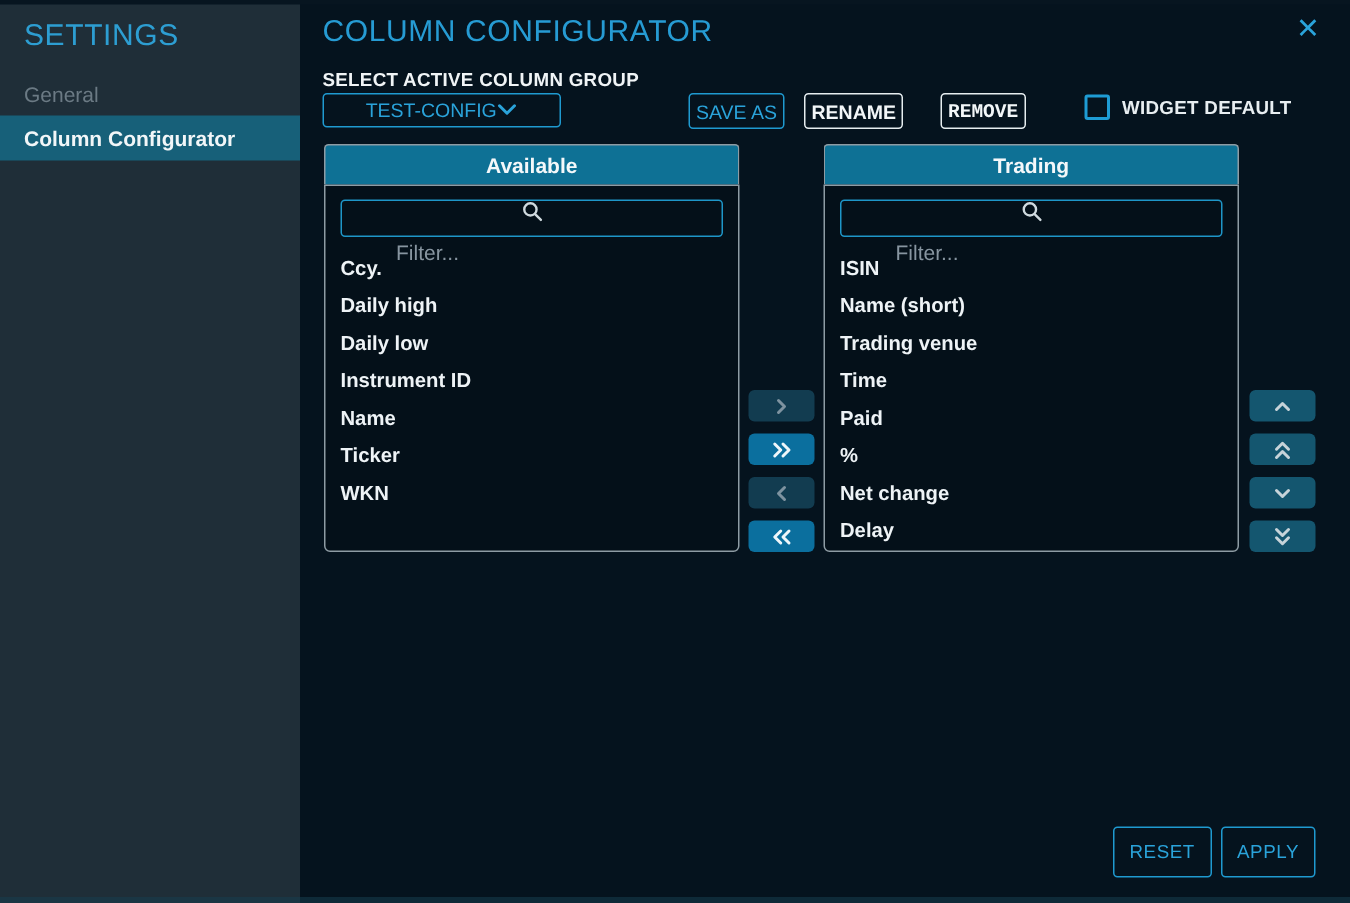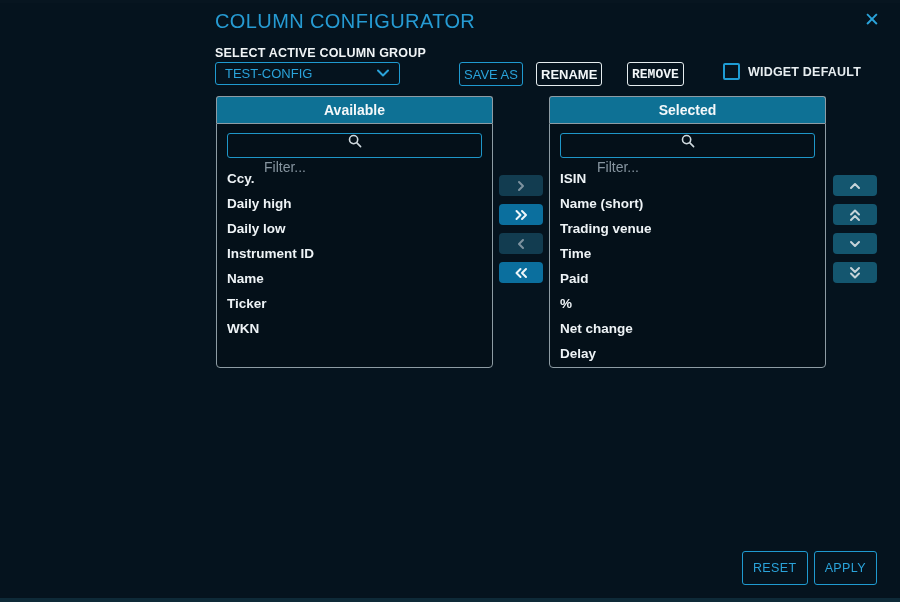--- a/index.html
+++ b/index.html
@@ -42,23 +42,23 @@
     color: #2aa3da; font-size: 19px; font-weight: 700; line-height: 22px;
     background: none; border: none; cursor: pointer; font-family: inherit;
   }
   .group-label {
     position: absolute; left: 15px; top: 46px;
     font-size: 12.5px; font-weight: 700; color: #f0f4f6; letter-spacing: .2px;
   }
 
   .controls-row { position: absolute; left: 15px; top: 62px; right: 0; height: 26px; }
   .select-box {
-    position: absolute; left: 0; top: 0; width: 185px; height: 23px;
+    position: absolute; left: 0; top: 0; width: 159px; height: 23px;
     border: 1px solid #1f9ad0; border-radius: 3px;
-    display: flex; align-items: center; justify-content: space-between;
+    display: flex; align-items: center; justify-content: center;
     padding: 0 9px; color: #2aa3da; font-size: 13px; cursor: pointer;
     background: transparent;
   }
   .btn {
     height: 24px; padding: 0 4px; font-size: 13px; border-radius: 3px;
     background: transparent; cursor: pointer; font-family: inherit;
     display: inline-flex; align-items: center;
   }
   .btn-accent { border: 1px solid #1f9ad0; color: #2aa3da; font-weight: 400; }
   .btn-white  { border: 1px solid #e6edf0; color: #f2f6f8; font-weight: 700; }
@@ -67,21 +67,21 @@
   .remove  { position: absolute; left: 412px; top: 0; font-family: Liberation Mono, monospace; }
 
   .checkbox-group { position: absolute; left: 508px; top: 1px; display: flex; align-items: center; gap: 8px; cursor: pointer; }
   .checkbox {
     width: 17px; height: 17px; border: 2px solid #1e9cd4; border-radius: 2px;
     background: transparent; display: inline-block;
   }
   .checkbox-label { font-size: 12.5px; font-weight: 700; color: #e8eef1; letter-spacing: .2px; }
 
   
-  .panels-row { position: absolute; left: 16px; top: 96px; display: flex; align-items: flex-start; }
+  .panels-row { position: absolute; left: 16px; top: 96px; display: flex; align-items: flex-end; }
   .list-panel { width: 277px; }
   .panel-header {
     height: 27px; background: #0e7195; border: 1px solid #8e9ca4; border-bottom: none;
     border-radius: 3px 3px 0 0;
     display: flex; align-items: center; justify-content: center;
     font-size: 14px; font-weight: 700; color: #f4f8fa;
   }
   .panel-body {
     height: 245px; background: #041019;
     border: 1px solid #8e9ca4; border-radius: 0 0 4px 4px;
@@ -122,20 +122,31 @@
   
   .footer { position: absolute; right: 23px; bottom: 17px; display: flex; gap: 6px; }
   .footer .btn { height: 22px; font-size: 12.5px; letter-spacing: .4px; padding: 16px 10px; }
 </style>
 </head>
 <body>
 
 <div class="window">
   <div class="top-strip"></div>
 
+  <div class="sidebar">
+    <div class="sidebar-title">SETTINGS</div>
+    <div class="sidebar-nav">
+      <div class="side-item">
+        <span>General</span>
+      </div>
+      <div class="side-item active">
+        <span>Column Configurator</span>
+      </div>
+    </div>
+  </div>
 
   <div class="main">
     <div class="main-title">COLUMN CONFIGURATOR</div>
     <button class="close-btn">✕</button>
 
     <div class="group-label">SELECT ACTIVE COLUMN GROUP</div>
 
     <div class="controls-row">
       <div class="select-box">
         <span>TEST-CONFIG</span>
@@ -207,21 +218,21 @@
         <button class="arrow-btn xfer-double">
           <span>
               <svg width="15" height="12" viewBox="0 0 15 12">
                 <path d="M6.5 2l-4 4 4 4M12 2L8 6l4 4" fill="none" stroke="currentColor" stroke-width="2" stroke-linecap="round" stroke-linejoin="round"></path>
               </svg>
             </span>
         </button>
       </div>
 
       <div class="list-panel">
-        <div class="panel-header">Selected</div>
+        <div class="panel-header">Trading</div>
         <div class="panel-body">
           <div class="filter-box">
             <span>
               <svg width="14" height="14" viewBox="0 0 14 14">
                   <circle cx="5.6" cy="5.6" r="4.1" fill="none" stroke="currentColor" stroke-width="1.6"></circle>
                   <line x1="8.9" y1="8.9" x2="12.6" y2="12.6" stroke="currentColor" stroke-width="1.6" stroke-linecap="round"></line>
                 </svg>
             </span>
             <input type="text" placeholder="Filter..." style="">
           </div>

